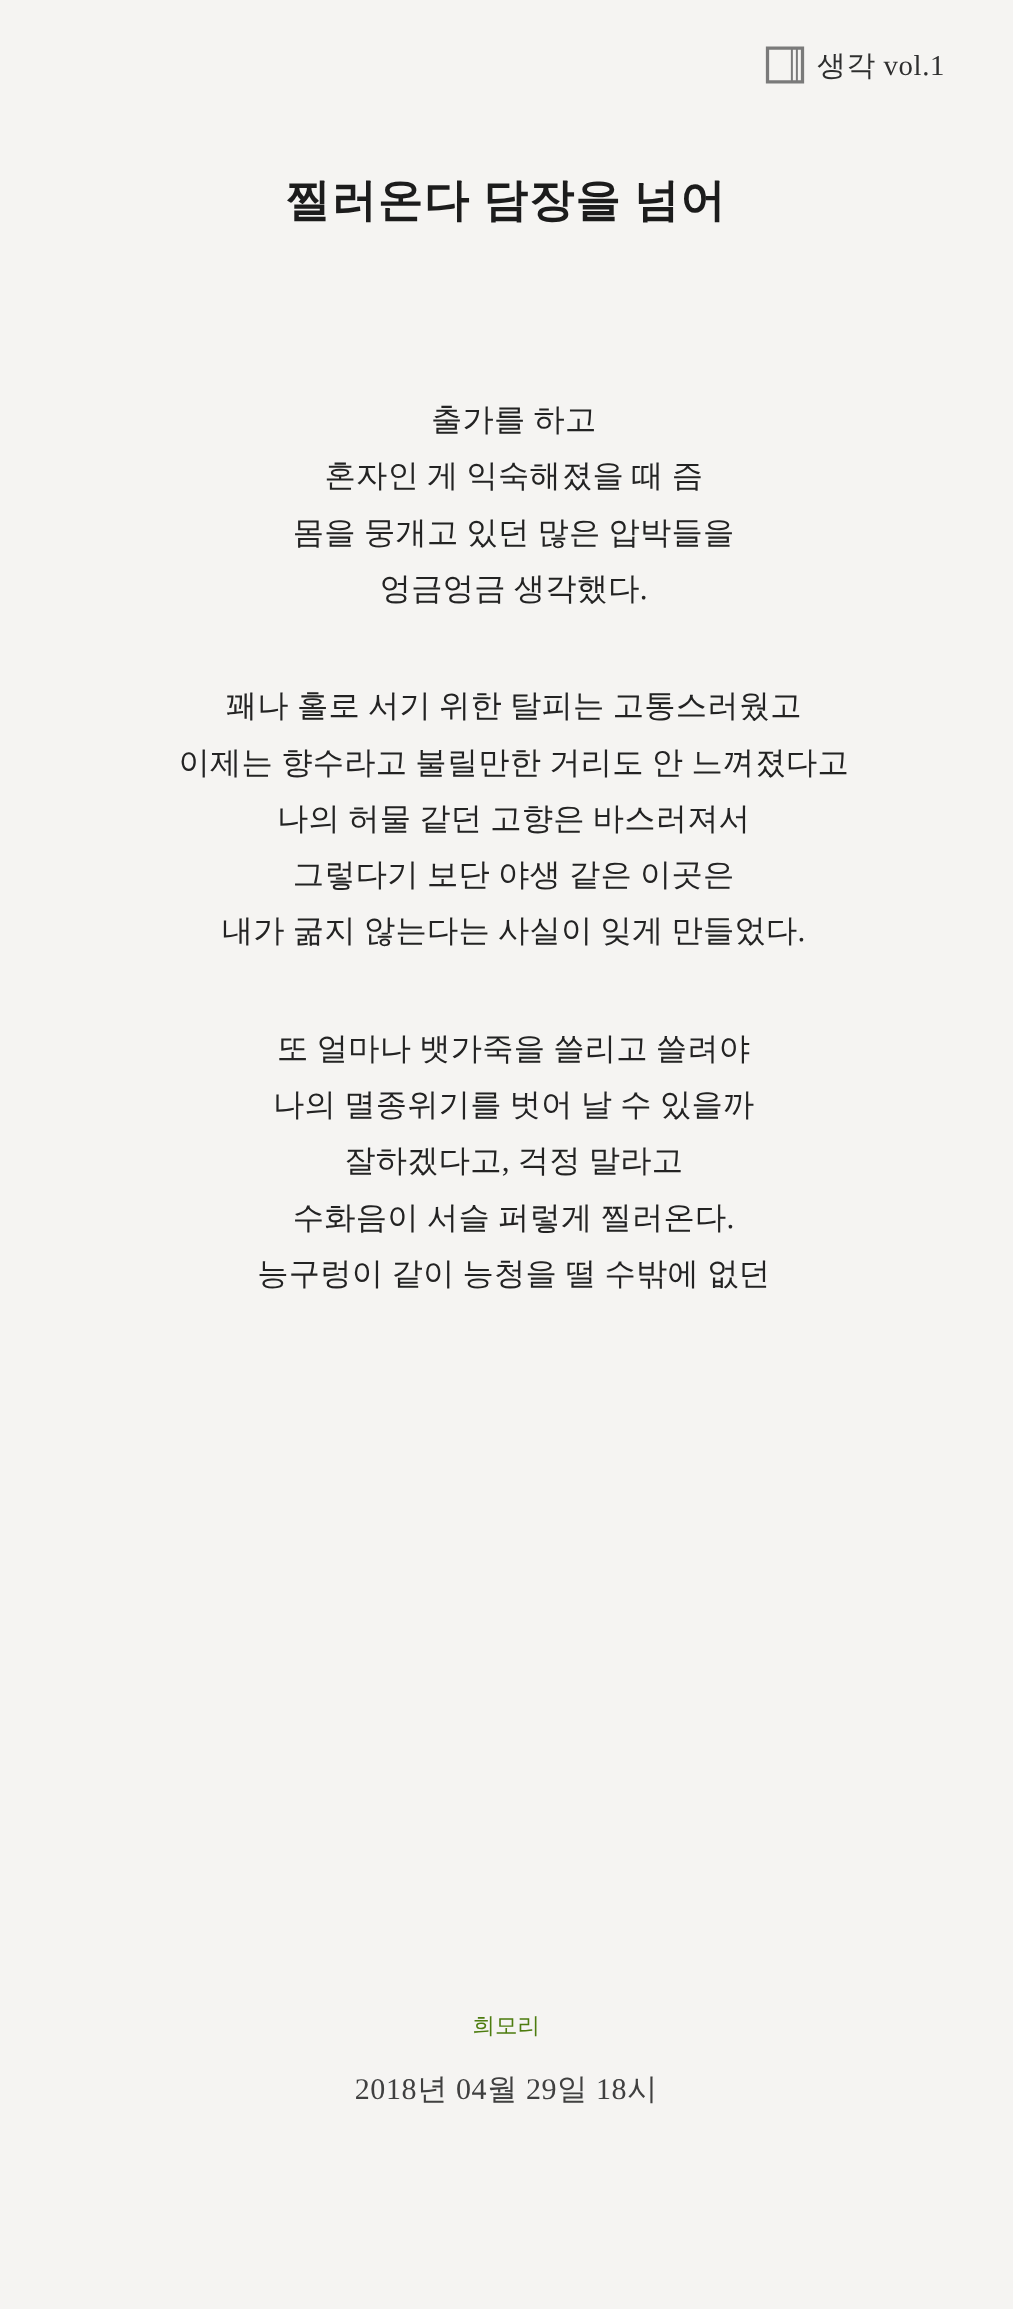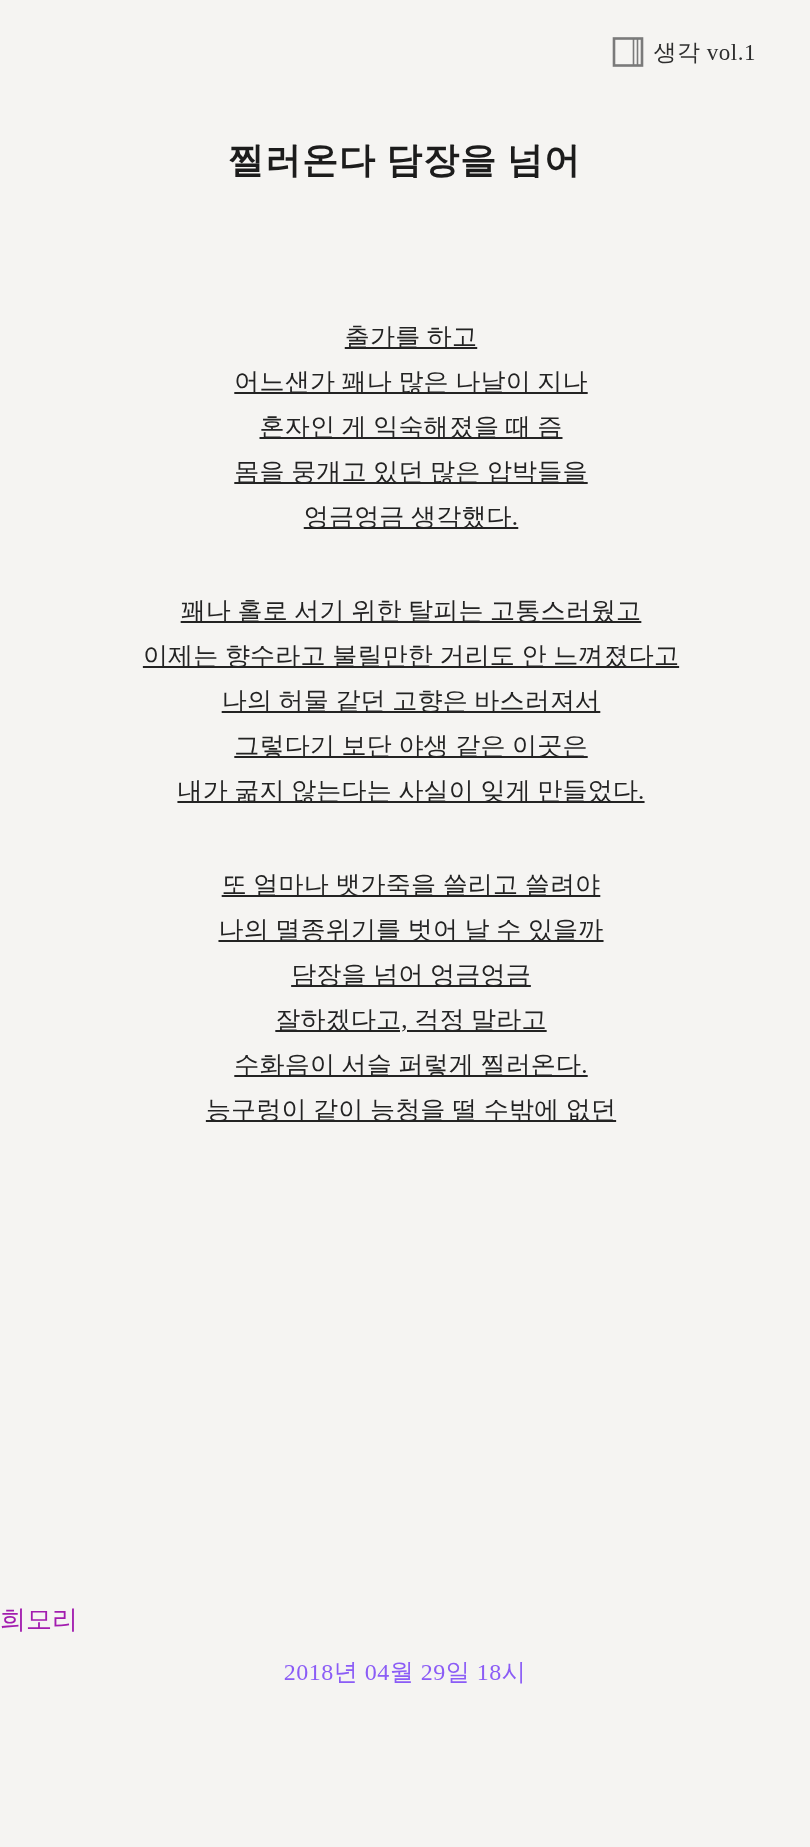--- a/index.html
+++ b/index.html
@@ -45,41 +45,41 @@
     position: absolute;
     top: 314px;
     left: 0;
     width: 100%;
     text-align: center;
     font-size: 25px;
     line-height: 45px;
     color: #232323;
     letter-spacing: 0.2px;
   }
-  .stanza { margin: 0 0 49px 12px; text-decoration: underline; }
+  .stanza { margin: 0 0 49px 12px; }
   .stanza:last-child { margin-bottom: 0; }
   .footer-author {
     position: absolute;
     top: 1604px;
     left: 0;
     width: 100%;
-    text-align: left;
-    font-size: 26px;
+    text-align: center;
+    font-size: 18px;
     line-height: 32px;
-    color: #a21caf;
+    color: #4d7c0f;
   }
   .footer-date {
     position: absolute;
     top: 1655px;
     left: 0;
     width: 100%;
     text-align: center;
     font-size: 24px;
     line-height: 34px;
-    color: #8b5cf6;
+    color: #404040;
     letter-spacing: 0.5px;
   }
 </style>
 </head>
 <body style="background: rgb(245, 244, 242); color: rgb(33, 33, 33);">
 
 <div class="header">
   <span class="icon">
     <svg width="32" height="32" viewBox="0 0 32 32">
       <rect x="2" y="2.5" width="28" height="27" fill="none" stroke="#7a7a7a" stroke-width="2.6"></rect>
@@ -88,36 +88,34 @@
     </svg>
   </span>
   <span class="label">생각 vol.1</span>
 </div>
 
 <h1 class="title">찔러온다 담장을 넘어</h1>
 
 <div class="poem">
     <div class="stanza">
       <div class="poem-line">출가를 하고</div>
-      <div class="poem-line">어느샌가 꽤나 많은 나날이 지나</div>
       <div class="poem-line">혼자인 게 익숙해졌을 때 즘</div>
       <div class="poem-line">몸을 뭉개고 있던 많은 압박들을</div>
       <div class="poem-line">엉금엉금 생각했다.</div>
     </div>
     <div class="stanza">
       <div class="poem-line">꽤나 홀로 서기 위한 탈피는 고통스러웠고</div>
       <div class="poem-line">이제는 향수라고 불릴만한 거리도 안 느껴졌다고</div>
       <div class="poem-line">나의 허물 같던 고향은 바스러져서</div>
       <div class="poem-line">그렇다기 보단 야생 같은 이곳은</div>
       <div class="poem-line">내가 굶지 않는다는 사실이 잊게 만들었다.</div>
     </div>
     <div class="stanza">
       <div class="poem-line">또 얼마나 뱃가죽을 쓸리고 쓸려야</div>
       <div class="poem-line">나의 멸종위기를 벗어 날 수 있을까</div>
-      <div class="poem-line">담장을 넘어 엉금엉금</div>
       <div class="poem-line">잘하겠다고, 걱정 말라고</div>
       <div class="poem-line">수화음이 서슬 퍼렇게 찔러온다.</div>
       <div class="poem-line">능구렁이 같이 능청을 떨 수밖에 없던</div>
     </div>
   </div>
 
 <div class="footer-author">희모리</div>
 <div class="footer-date">2018년 04월 29일 18시</div>
 
 </body></html>

